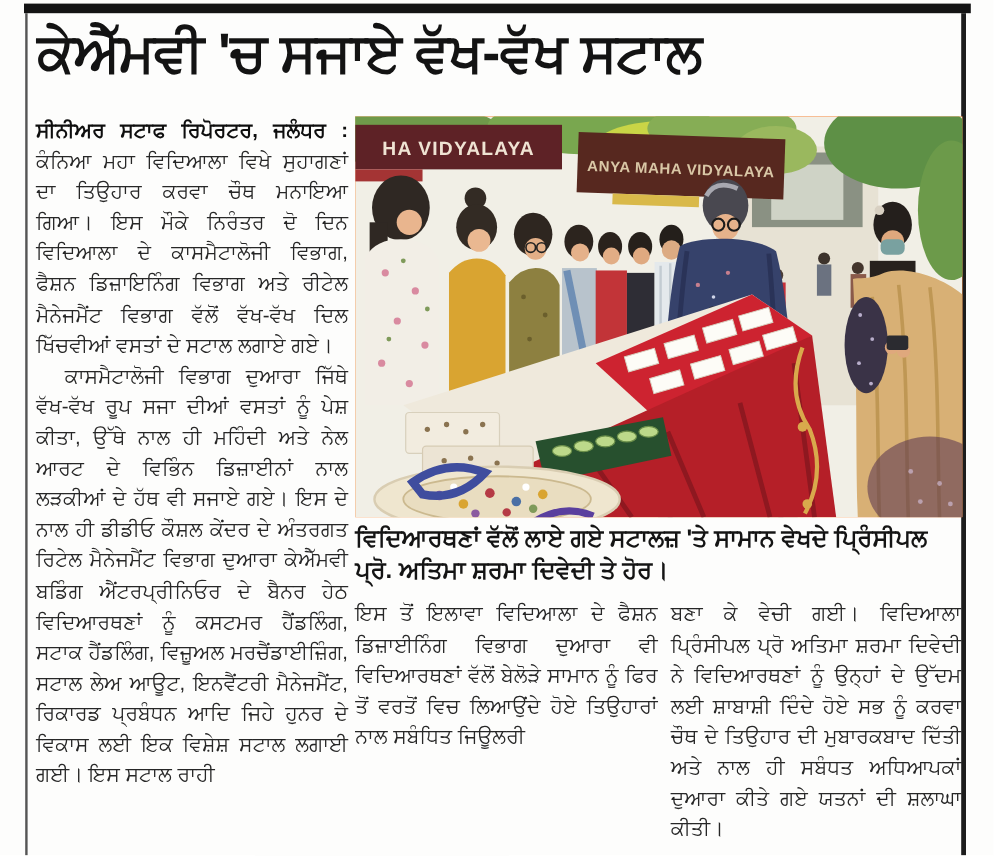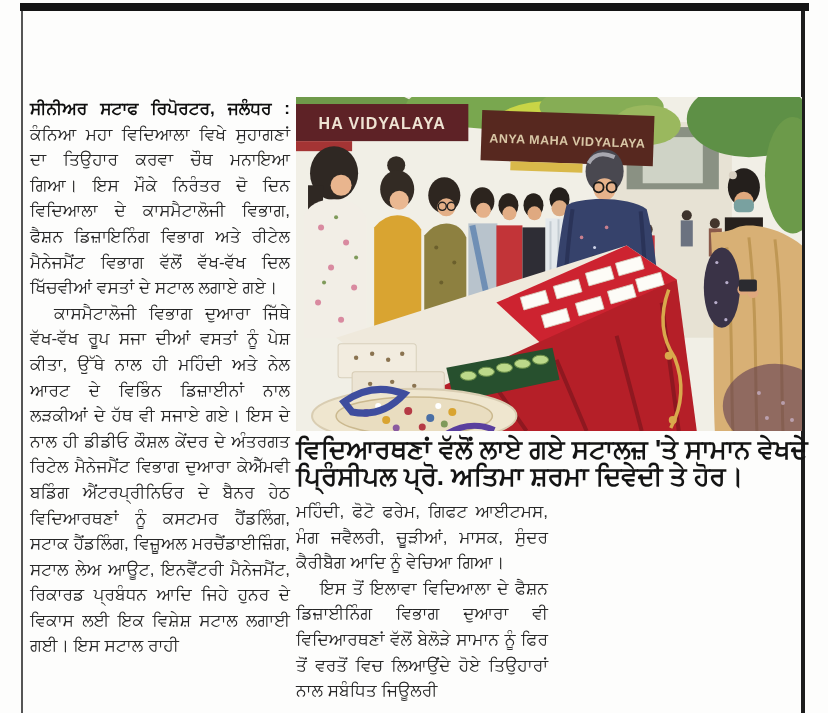--- a/index.html
+++ b/index.html
@@ -26,32 +26,33 @@
   .col1{left:30px;top:96px;width:260px;height:617px;}
   .col2{left:296px;top:499px;width:252px;height:214px;}
   .col3{left:559px;top:499px;width:242px;height:214px;}
   .photo{
     position:absolute;left:296px;top:97px;width:506px;height:334px;margin:0;
     background:#f97316;
   }
   .photo svg{display:block;width:100%;height:100%;}
   .caption{
     position:absolute;left:296px;top:436px;width:512px;margin:0;
-    font-size:26px;line-height:27px;font-weight:700;color:#141414;
+    font-size:20px;line-height:27px;font-weight:700;color:#141414;
   }
 </style>
 </head>
 <body>
 
 <div class="page">
 
   <div class="topbar"></div>
   <div class="rule-left"></div>
   <div class="rule-right"></div>
 
+  <h1 class="headline">ਕੇਐੱਮਵੀ 'ਚ ਸਜਾਏ ਵੱਖ-ਵੱਖ ਸਟਾਲ</h1>
 
   <div class="col col1">
     <p><span class="byline">ਸੀਨੀਅਰ ਸਟਾਫ ਰਿਪੋਰਟਰ, ਜਲੰਧਰ :</span> <span>ਕੰਨਿਆ ਮਹਾ ਵਿਦਿਆਲਾ ਵਿਖੇ ਸੁਹਾਗਣਾਂ ਦਾ ਤਿਉਹਾਰ ਕਰਵਾ ਚੌਥ ਮਨਾਇਆ ਗਿਆ। ਇਸ ਮੌਕੇ ਨਿਰੰਤਰ ਦੋ ਦਿਨ ਵਿਦਿਆਲਾ ਦੇ ਕਾਸਮੈਟਾਲੋਜੀ ਵਿਭਾਗ, ਫੈਸ਼ਨ ਡਿਜ਼ਾਇਨਿੰਗ ਵਿਭਾਗ ਅਤੇ ਰੀਟੇਲ ਮੈਨੇਜਮੈਂਟ ਵਿਭਾਗ ਵੱਲੋਂ ਵੱਖ-ਵੱਖ ਦਿਲ ਖਿੱਚਵੀਆਂ ਵਸਤਾਂ ਦੇ ਸਟਾਲ ਲਗਾਏ ਗਏ।</span></p>
     <p>ਕਾਸਮੈਟਾਲੋਜੀ ਵਿਭਾਗ ਦੁਆਰਾ ਜਿੱਥੇ ਵੱਖ-ਵੱਖ ਰੂਪ ਸਜਾ ਦੀਆਂ ਵਸਤਾਂ ਨੂੰ ਪੇਸ਼ ਕੀਤਾ, ਉੱਥੇ ਨਾਲ ਹੀ ਮਹਿੰਦੀ ਅਤੇ ਨੇਲ ਆਰਟ ਦੇ ਵਿਭਿੰਨ ਡਿਜ਼ਾਈਨਾਂ ਨਾਲ ਲੜਕੀਆਂ ਦੇ ਹੱਥ ਵੀ ਸਜਾਏ ਗਏ। ਇਸ ਦੇ ਨਾਲ ਹੀ ਡੀਡੀਓ ਕੌਸ਼ਲ ਕੇਂਦਰ ਦੇ ਅੰਤਰਗਤ ਰਿਟੇਲ ਮੈਨੇਜਮੈਂਟ ਵਿਭਾਗ ਦੁਆਰਾ ਕੇਐੱਮਵੀ ਬਡਿੰਗ ਐਂਟਰਪ੍ਰੀਨਿਓਰ ਦੇ ਬੈਨਰ ਹੇਠ ਵਿਦਿਆਰਥਣਾਂ ਨੂੰ ਕਸਟਮਰ ਹੈਂਡਲਿੰਗ, ਸਟਾਕ ਹੈਂਡਲਿੰਗ, ਵਿਜ਼ੂਅਲ ਮਰਚੈਂਡਾਈਜ਼ਿੰਗ, ਸਟਾਲ ਲੇਅ ਆਊਟ, ਇਨਵੈਂਟਰੀ ਮੈਨੇਜਮੈਂਟ, ਰਿਕਾਰਡ ਪ੍ਰਬੰਧਨ ਆਦਿ ਜਿਹੇ ਹੁਨਰ ਦੇ ਵਿਕਾਸ ਲਈ ਇਕ ਵਿਸ਼ੇਸ਼ ਸਟਾਲ ਲਗਾਈ ਗਈ। ਇਸ ਸਟਾਲ ਰਾਹੀ</p>
   </div>
 
   <figure class="photo">
     <svg viewBox="0 0 505 333" preserveAspectRatio="none">
 
       <rect x="0" y="0" width="505" height="333" fill="#f1efe6"></rect>
@@ -275,18 +276,20 @@
           <circle cx="486" cy="305" r="2"></circle>
           <circle cx="470" cy="320" r="2"></circle>
           <circle cx="495" cy="322" r="2"></circle>
         </g>
     </svg>
   </figure>
 
   <p class="caption">ਵਿਦਿਆਰਥਣਾਂ ਵੱਲੋਂ ਲਾਏ ਗਏ ਸਟਾਲਜ਼ 'ਤੇ ਸਾਮਾਨ ਵੇਖਦੇ ਪ੍ਰਿੰਸੀਪਲ ਪ੍ਰੋ. ਅਤਿਮਾ ਸ਼ਰਮਾ ਦਿਵੇਦੀ ਤੇ ਹੋਰ।</p>
 
   <div class="col col2">
-    <p>ਮਹਿੰਦੀ, ਫੋਟੋ ਫਰੇਮ, ਗਿਫਟ ਆਈਟਮਸ, ਮੰਗ ਜਵੈਲਰੀ, ਚੂੜੀਆਂ, ਮਾਸਕ, ਸੁੰਦਰ ਕੈਰੀਬੈਗ ਆਦਿ ਨੂੰ ਵੇਚਿਆ ਗਿਆ।</p>
     <p>ਇਸ ਤੋਂ ਇਲਾਵਾ ਵਿਦਿਆਲਾ ਦੇ ਫੈਸ਼ਨ ਡਿਜ਼ਾਈਨਿੰਗ ਵਿਭਾਗ ਦੁਆਰਾ ਵੀ ਵਿਦਿਆਰਥਣਾਂ ਵੱਲੋਂ ਬੇਲੋੜੇ ਸਾਮਾਨ ਨੂੰ ਫਿਰ ਤੋਂ ਵਰਤੋਂ ਵਿਚ ਲਿਆਉਂਦੇ ਹੋਏ ਤਿਉਹਾਰਾਂ ਨਾਲ ਸਬੰਧਿਤ ਜਿਊਲਰੀ</p>
   </div>
 
+  <div class="col col3">
+    <p>ਬਣਾ ਕੇ ਵੇਚੀ ਗਈ। ਵਿਦਿਆਲਾ ਪ੍ਰਿੰਸੀਪਲ ਪ੍ਰੋ ਅਤਿਮਾ ਸ਼ਰਮਾ ਦਿਵੇਦੀ ਨੇ ਵਿਦਿਆਰਥਣਾਂ ਨੂੰ ਉਨ੍ਹਾਂ ਦੇ ਉੱਦਮ ਲਈ ਸ਼ਾਬਾਸ਼ੀ ਦਿੰਦੇ ਹੋਏ ਸਭ ਨੂੰ ਕਰਵਾ ਚੌਥ ਦੇ ਤਿਉਹਾਰ ਦੀ ਮੁਬਾਰਕਬਾਦ ਦਿੱਤੀ ਅਤੇ ਨਾਲ ਹੀ ਸਬੰਧਤ ਅਧਿਆਪਕਾਂ ਦੁਆਰਾ ਕੀਤੇ ਗਏ ਯਤਨਾਂ ਦੀ ਸ਼ਲਾਘਾ ਕੀਤੀ।</p>
+  </div>
 
 </div>
 
 </body></html>

